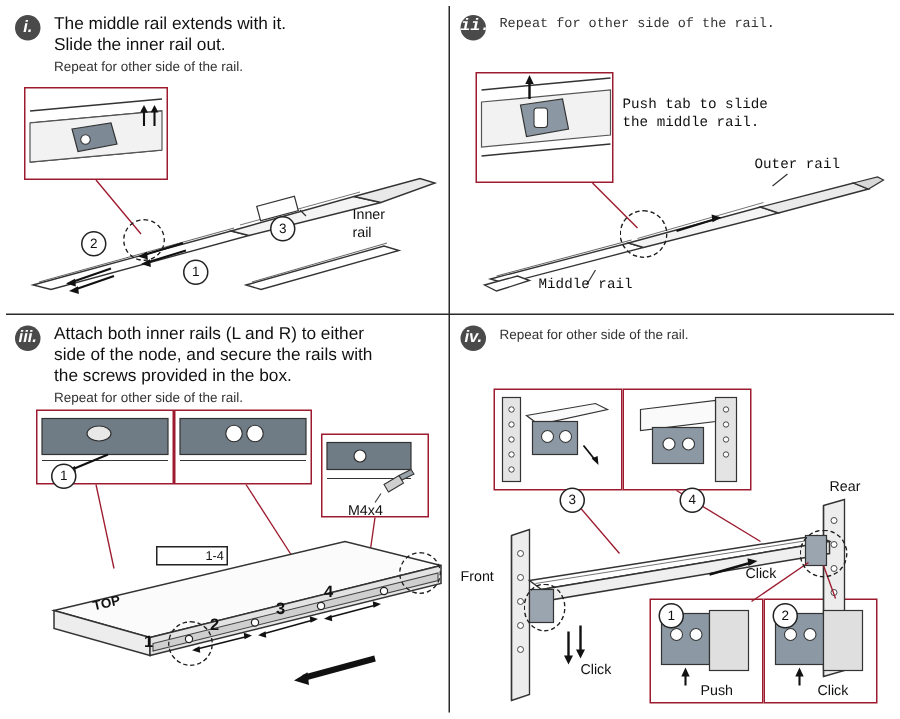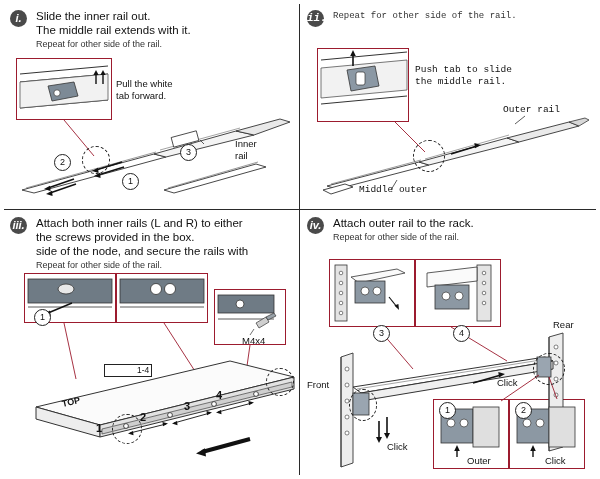--- a/index.html
+++ b/index.html
@@ -66,22 +66,22 @@
 <body>
 
 <div class="sheet">
 
   <div class="divider-v"></div>
   <div class="divider-h"></div>
 
   <div class="panel p1">
     <div class="step-num circle">i.</div>
     <div class="step-text">
+      <div>The middle rail extends with it.</div>
       <div>Slide the inner rail out.</div>
-      <div>The middle rail extends with it.</div>
       <div class="step-sub">Repeat for other side of the rail.</div>
     </div>
 
     <div class="inset" style="left:12px; top:54px; width:96px; height:62px;"></div>
     <svg width="295" height="205">
 
       <path class="nofill" d="M16,70 L104,62" stroke="#333" stroke-width="1"></path>
       <path class="nofill" d="M16,78 L104,70" stroke="#333" stroke-width="1"></path>
       <path class="nofill" d="M16,104 L104,96" stroke="#333" stroke-width="1"></path>
       <path d="M16,78 L104,70 L104,96 L16,104 Z" fill="#f2f2f2" stroke="#555" stroke-width="0.8"></path>
@@ -118,22 +118,20 @@
 
       <path class="nofill" d="M196,136 L200,140" stroke="#333" stroke-width="0.8"></path>
     </svg>
 
     <div class="dashcirc" style="left:78px; top:142px; width:26px; height:26px;"></div>
 
     <div class="circ" style="left:50px; top:150px;">2</div>
     <div class="circ" style="left:118px; top:169px;">1</div>
     <div class="circ" style="left:176px; top:140px;">3</div>
 
-    <div class="cap" style="left:112px; top:74px; white-space:pre;">Pull the white
-tab forward.</div>
     <div class="cap" style="left:196px; top:134px; white-space:pre;margin-left:35px;">Inner
 rail</div>
   </div>
 
   <div class="panel p2">
     <div class="step-num circle">ii.</div>
     <div class="step-text">
       <div class="step-sub">Repeat for other side of the rail.</div>
     </div>
 
@@ -168,29 +166,29 @@
 
       <path d="M150,150 L176,142" stroke="#111" stroke-width="1.4"></path>
       <path d="M180,141 l-6,3.2 l-0.6,-5.2 Z" fill="#111"></path>
     </svg>
 
     <div class="dashcirc" style="left:112px; top:136px; width:30px; height:30px;"></div>
 
     <div class="cap" style="left:114px; top:60px; white-space:pre;">Push tab to slide
 the middle rail.</div>
     <div class="cap" style="left:202px; top:100px;">Outer rail</div>
-    <div class="cap" style="left:58px; top:180px;">Middle outer</div>
+    <div class="cap" style="left:58px; top:180px;">Middle rail</div>
   </div>
 
   <div class="panel p3">
     <div class="step-num circle">iii.</div>
     <div class="step-text">
       <div>Attach both inner rails (L and R) to either</div>
+      <div>side of the node, and secure the rails with</div>
       <div>the screws provided in the box.</div>
-      <div>side of the node, and secure the rails with</div>
       <div class="step-sub">Repeat for other side of the rail.</div>
     </div>
 
     <div class="inset" style="left:20px; top:62px; width:92px; height:50px;"></div>
     <div class="inset" style="left:112px; top:62px; width:92px; height:50px;"></div>
     <div class="inset" style="left:210px; top:78px; width:72px; height:56px;"></div>
 
     <svg width="295" height="264">
 
       <rect x="24" y="68" width="84" height="24" fill="#6f7b85" stroke="#333" stroke-width="0.8"></rect>
@@ -240,34 +238,33 @@
       <path d="M246,228 L198,241" stroke="#111" stroke-width="4"></path>
       <path d="M192,242.6 l9,-5.4 l1,8.4 Z" fill="#111"></path>
 
     </svg>
 
     <div class="dashcirc" style="left:108px; top:203px; width:28px; height:28px;"></div>
     <div class="dashcirc" style="left:262px; top:157px; width:26px; height:26px;"></div>
 
     <div class="circ" style="left:30px; top:98px;">1</div>
     <div class="boxlbl" style="left:100px; top:153px;padding-left:32px;">1-4</div>
-    <div class="cap" style="left:228px; top:124px;margin-left:10px;">M4x4</div>
+    <div class="cap" style="left:228px; top:124px;">M4x4</div>
 
     <div class="cap" style="left:58px; top:186px; font-weight:bold; font-size:9px; transform:rotate(-13deg);">TOP</div>
 
     <div class="cap" style="left:92px; top:212px; font-weight:bold; font-size:11px;">1</div>
     <div class="cap" style="left:136px; top:201px; font-weight:bold; font-size:11px;">2</div>
     <div class="cap" style="left:180px; top:190px; font-weight:bold; font-size:11px;">3</div>
     <div class="cap" style="left:212px; top:179px; font-weight:bold; font-size:11px;">4</div>
   </div>
 
   <div class="panel p4">
     <div class="step-num circle">iv.</div>
     <div class="step-text">
-      <div>Attach outer rail to the rack.</div>
       <div class="step-sub">Repeat for other side of the rail.</div>
     </div>
 
     <div class="inset" style="left:28px; top:48px; width:86px; height:68px;"></div>
     <div class="inset" style="left:114px; top:48px; width:86px; height:68px;"></div>
 
     <div class="inset" style="left:132px; top:188px; width:76px; height:70px;"></div>
     <div class="inset" style="left:208px; top:188px; width:76px; height:70px;"></div>
 
     <svg width="295" height="264">
@@ -354,16 +351,16 @@
     <div class="circ" style="left:72px; top:114px;">3</div>
     <div class="circ" style="left:152px; top:114px;">4</div>
     <div class="circ" style="left:138px; top:191px;">1</div>
     <div class="circ" style="left:214px; top:191px;">2</div>
 
     <div class="cap" style="left:252px; top:108px;">Rear</div>
     <div class="cap" style="left:6px; top:168px;">Front</div>
     <div class="cap" style="left:196px; top:166px;">Click</div>
     <div class="cap" style="left:86px; top:230px;">Click</div>
     <div class="cap" style="left:244px; top:244px;">Click</div>
-    <div class="cap" style="left:166px; top:244px;">Outer</div>
+    <div class="cap" style="left:166px; top:244px;">Push</div>
   </div>
 
 </div>
 
 </body></html>

